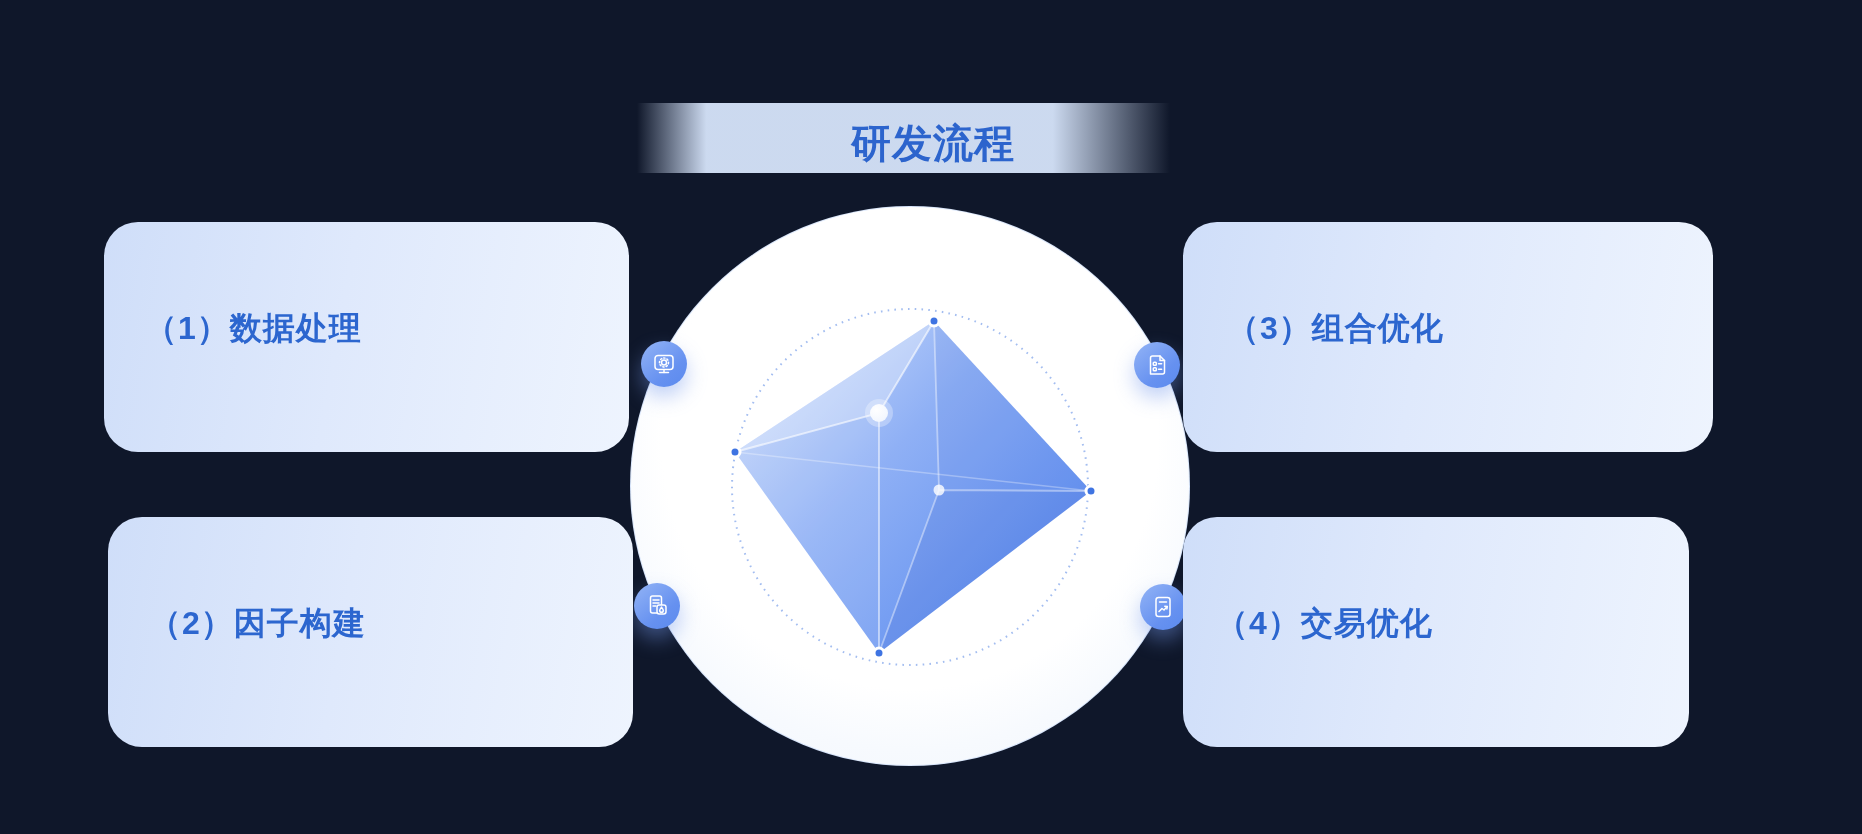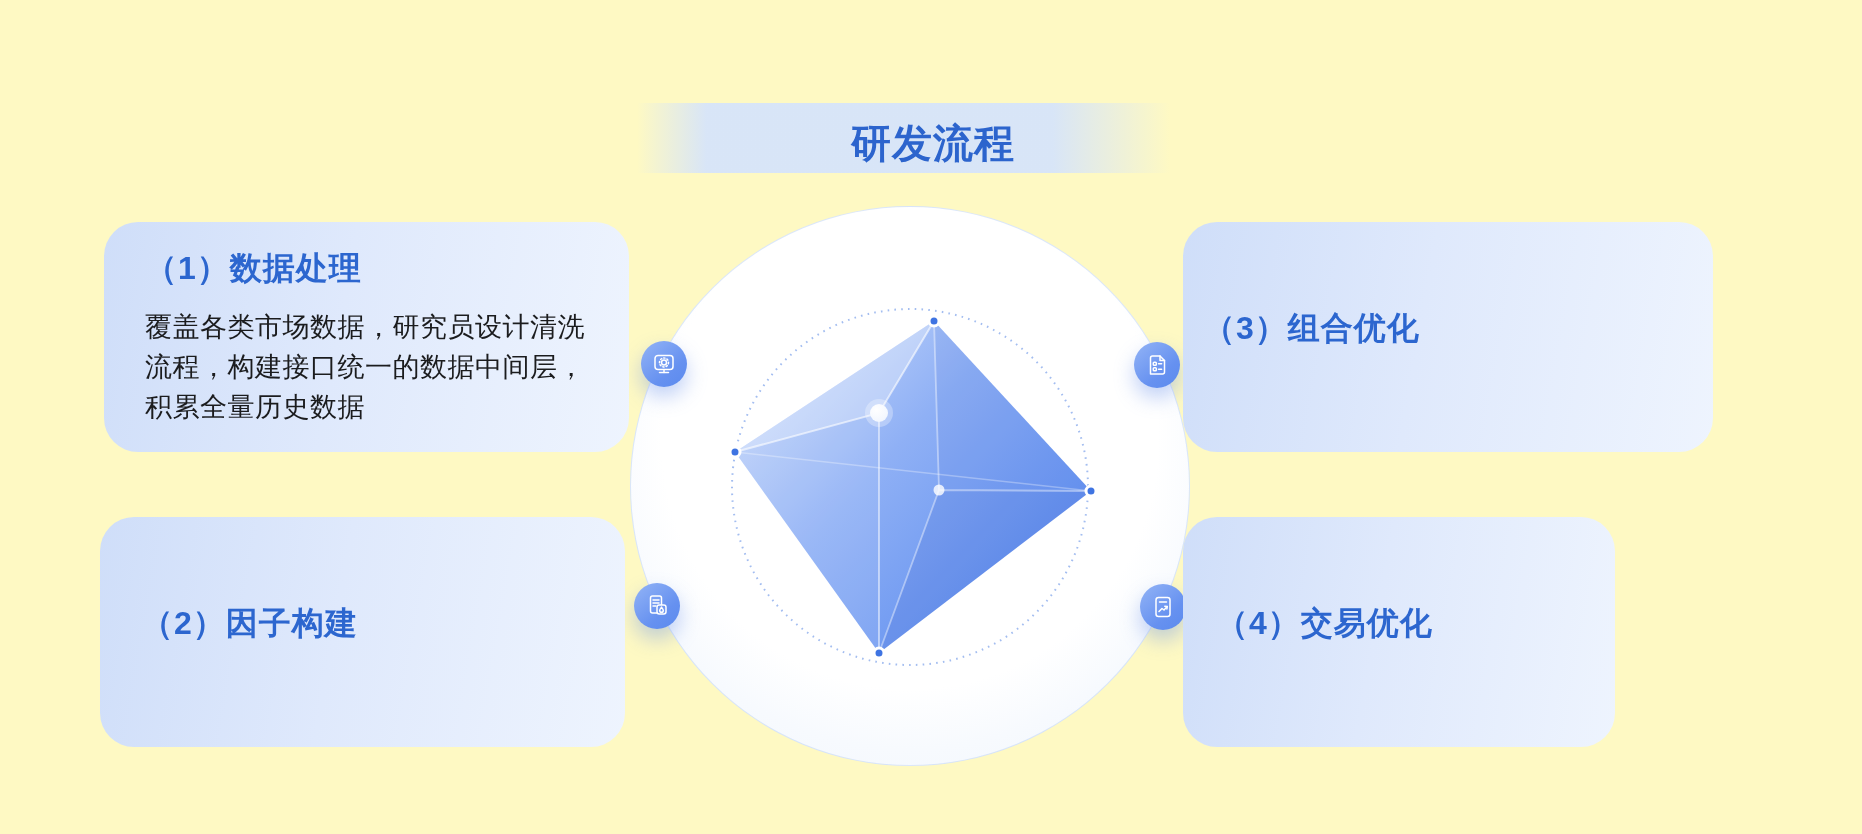--- a/index.html
+++ b/index.html
@@ -1,18 +1,18 @@
 <!DOCTYPE html>
 <html><head>
 <meta charset="utf-8">
 <style>
   html,body{margin:0;padding:0;background:#ffffff;}
   .canvas{
     position:relative;width:1862px;height:834px;overflow:hidden;
-    background:#fef9c3;
+    background:#0f172a;
     font-family:"Liberation Sans",sans-serif;
   }
   
   .banner{
     position:absolute;left:637px;top:103px;width:533px;height:70px;
     background:linear-gradient(90deg,
       rgba(214,228,250,0) 0%,
       rgba(214,228,250,0.95) 13%,
       rgba(214,228,250,0.95) 78%,
       rgba(214,228,250,0) 100%);
@@ -45,23 +45,23 @@
   .ic3{left:1134px;top:342px;}
   .ic4{left:1140px;top:584px;}
   
   .card{
     position:absolute;height:230px;border-radius:34px;box-sizing:border-box;
     display:flex;flex-direction:column;justify-content:center;
     background:linear-gradient(100deg,#cfdef9 0%,#dfe9fc 45%,#eef4fe 100%);
     padding:0 30px 0 41px;
   }
   .card-tl{left:104px;top:222px;width:525px;}
-  .card-bl{left:100px;top:517px;width:525px;}
-  .card-tr{left:1183px;top:222px;width:530px;padding-left:20px;}
-  .card-br{left:1183px;top:517px;width:432px;padding-left:33px;}
+  .card-bl{left:108px;top:517px;width:525px;}
+  .card-tr{left:1183px;top:222px;width:530px;padding-left:44px;}
+  .card-br{left:1183px;top:517px;width:506px;padding-left:33px;}
   .card h2{
     margin:0 0 16px 0;
     font-size:32px;font-weight:bold;color:#2c66cf;letter-spacing:1px;
   }
   .card p{
     margin:0;
     font-size:27px;line-height:40px;color:#1b1c1e;
     letter-spacing:0.5px;
   }
 </style>
@@ -150,21 +150,20 @@
     <svg width="26" height="26" viewBox="0 0 26 26" fill="none" stroke="#ffffff" stroke-width="1.5" stroke-linecap="round" stroke-linejoin="round">
       <rect x="6" y="3.5" width="14" height="19" rx="2.5"></rect>
       <line x1="9.5" y1="8" x2="16.5" y2="8"></line>
       <polyline points="9,17.5 12,14.5 14,16 17.2,12.6"></polyline>
       <polyline points="14.8,12.3 17.2,12.6 16.9,15"></polyline>
     </svg>
   </div>
 
   <section class="card card-tl">
     <h2><span>（1）</span><span>数据处理</span></h2>
-    <p>覆盖各类市场数据，研究员设计清洗流程，构建接口统一的数据中间层，积累全量历史数据</p>
   </section>
 
   <section class="card card-bl">
     <h2><span>（2）</span><span>因子构建</span></h2>
   </section>
 
   <section class="card card-tr">
     <h2><span>（3）</span><span>组合优化</span></h2>
   </section>
 

